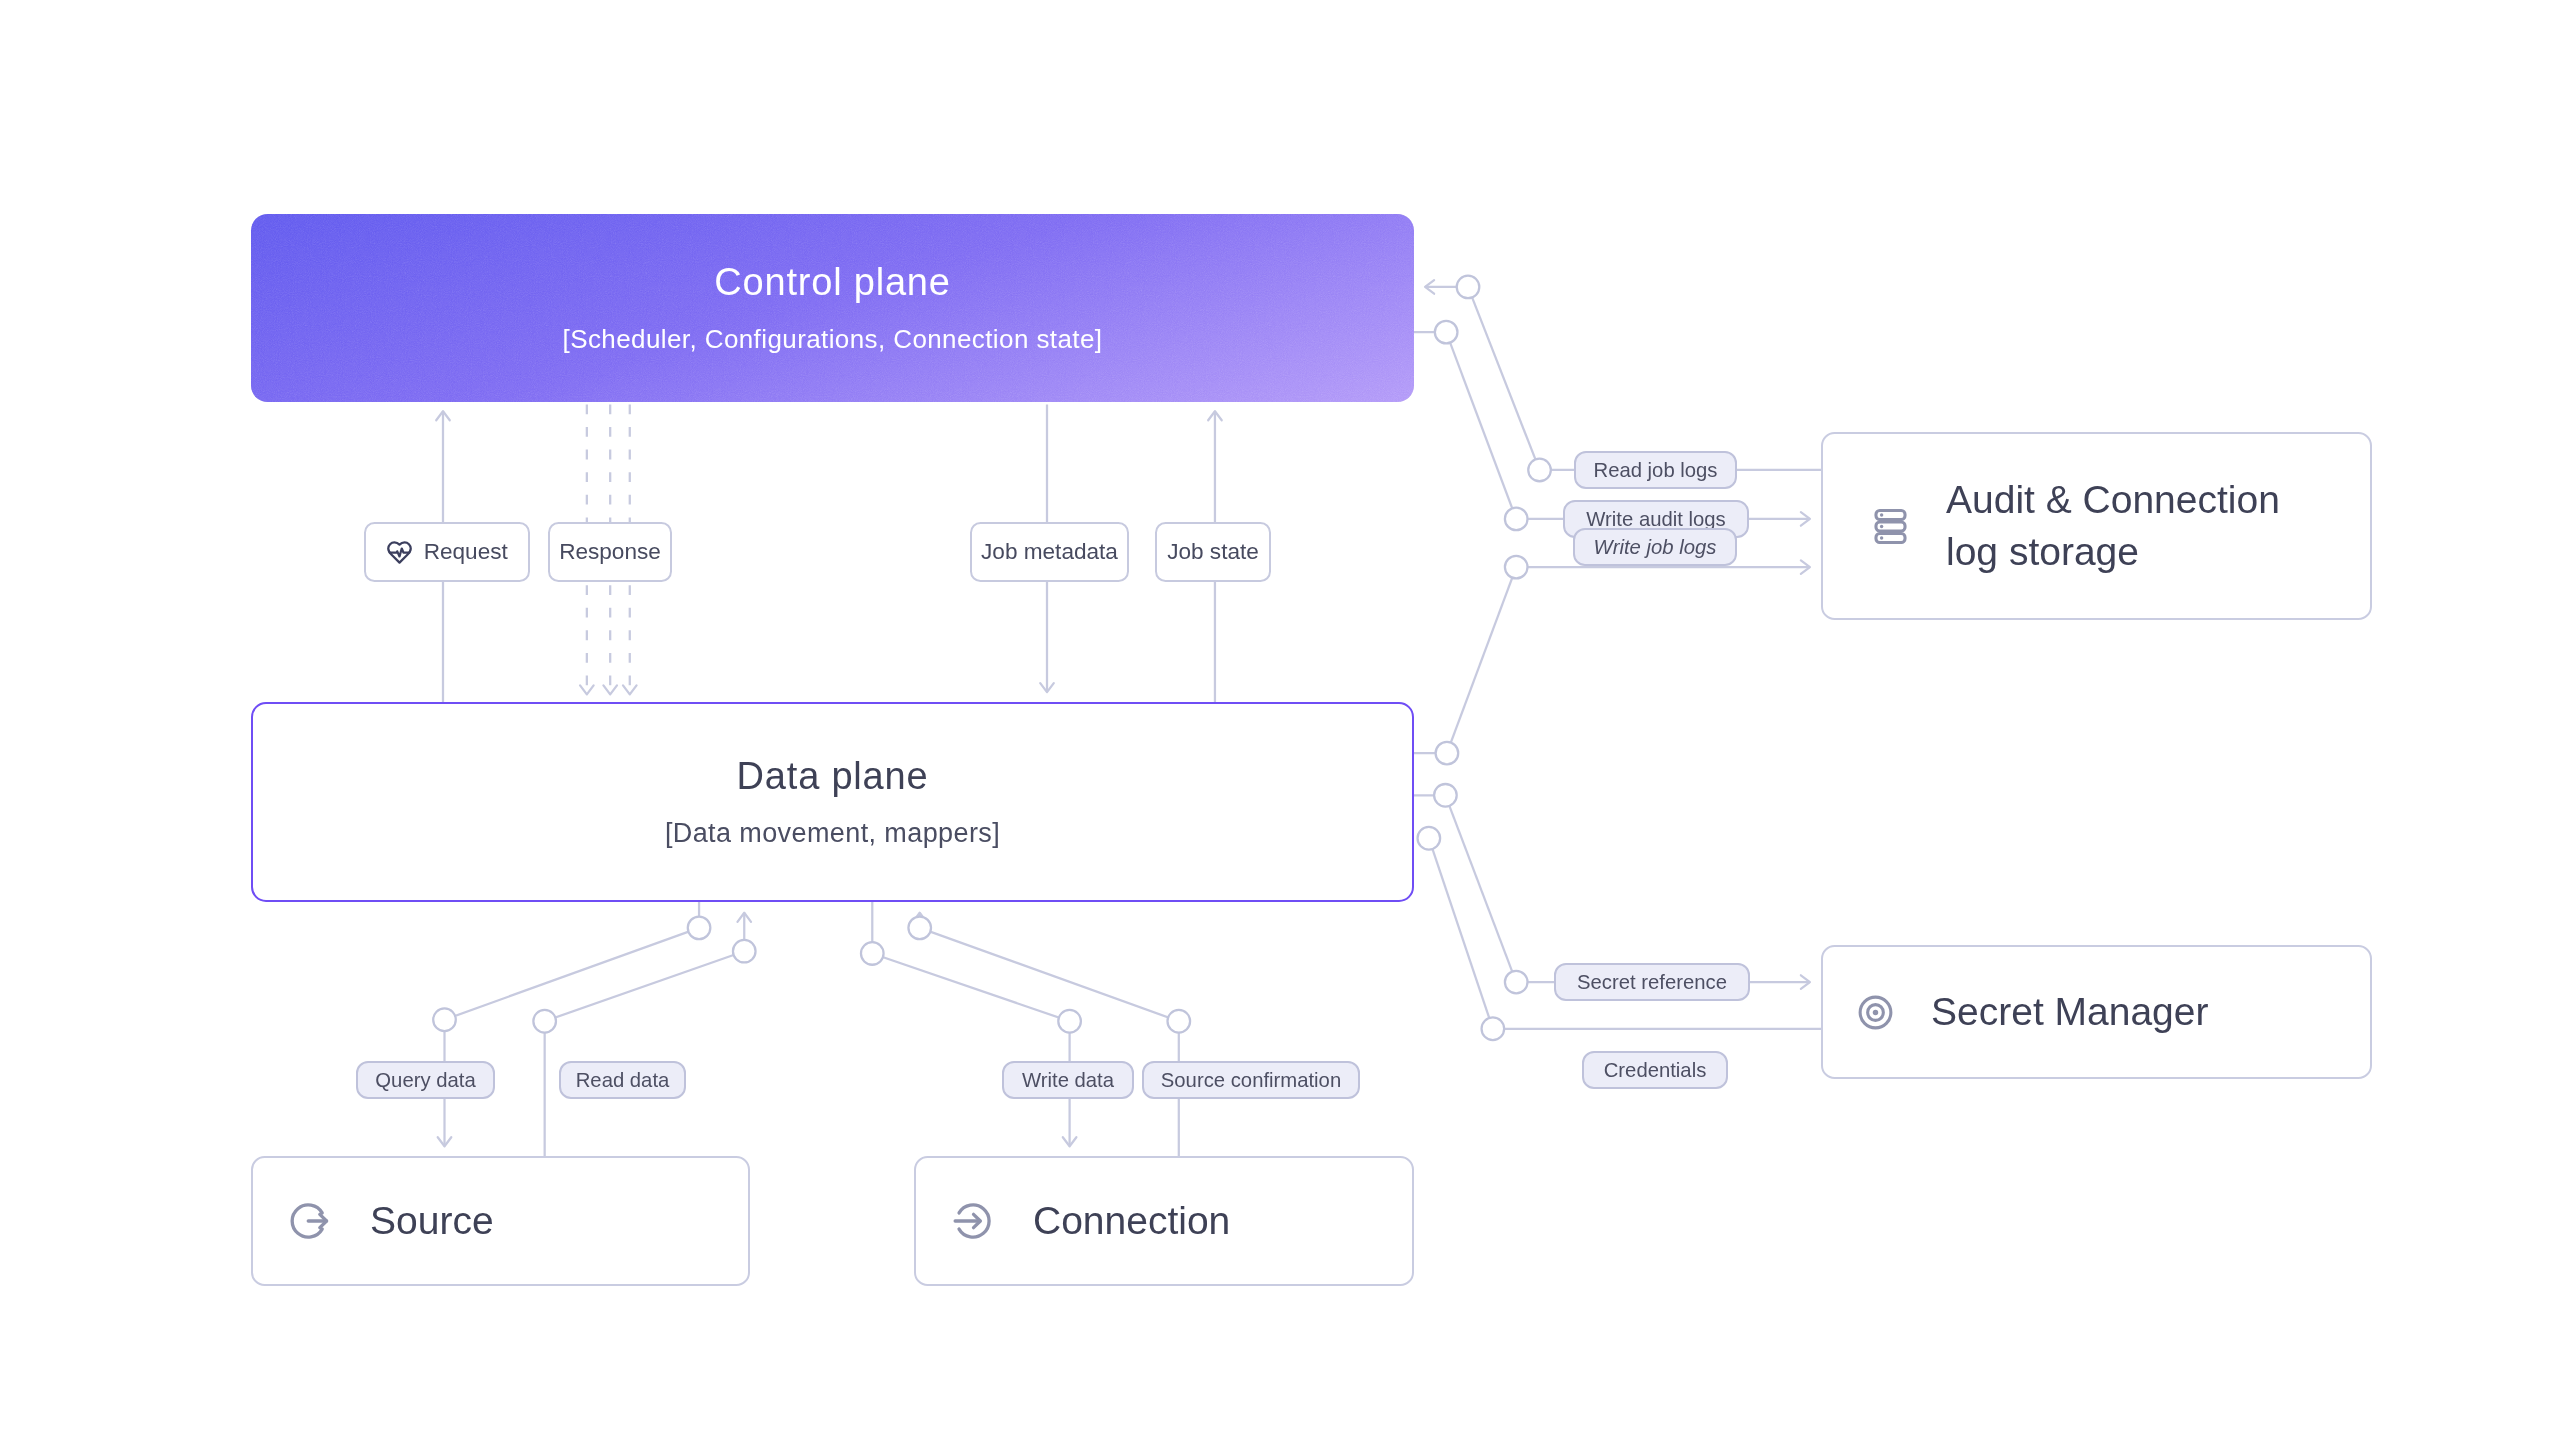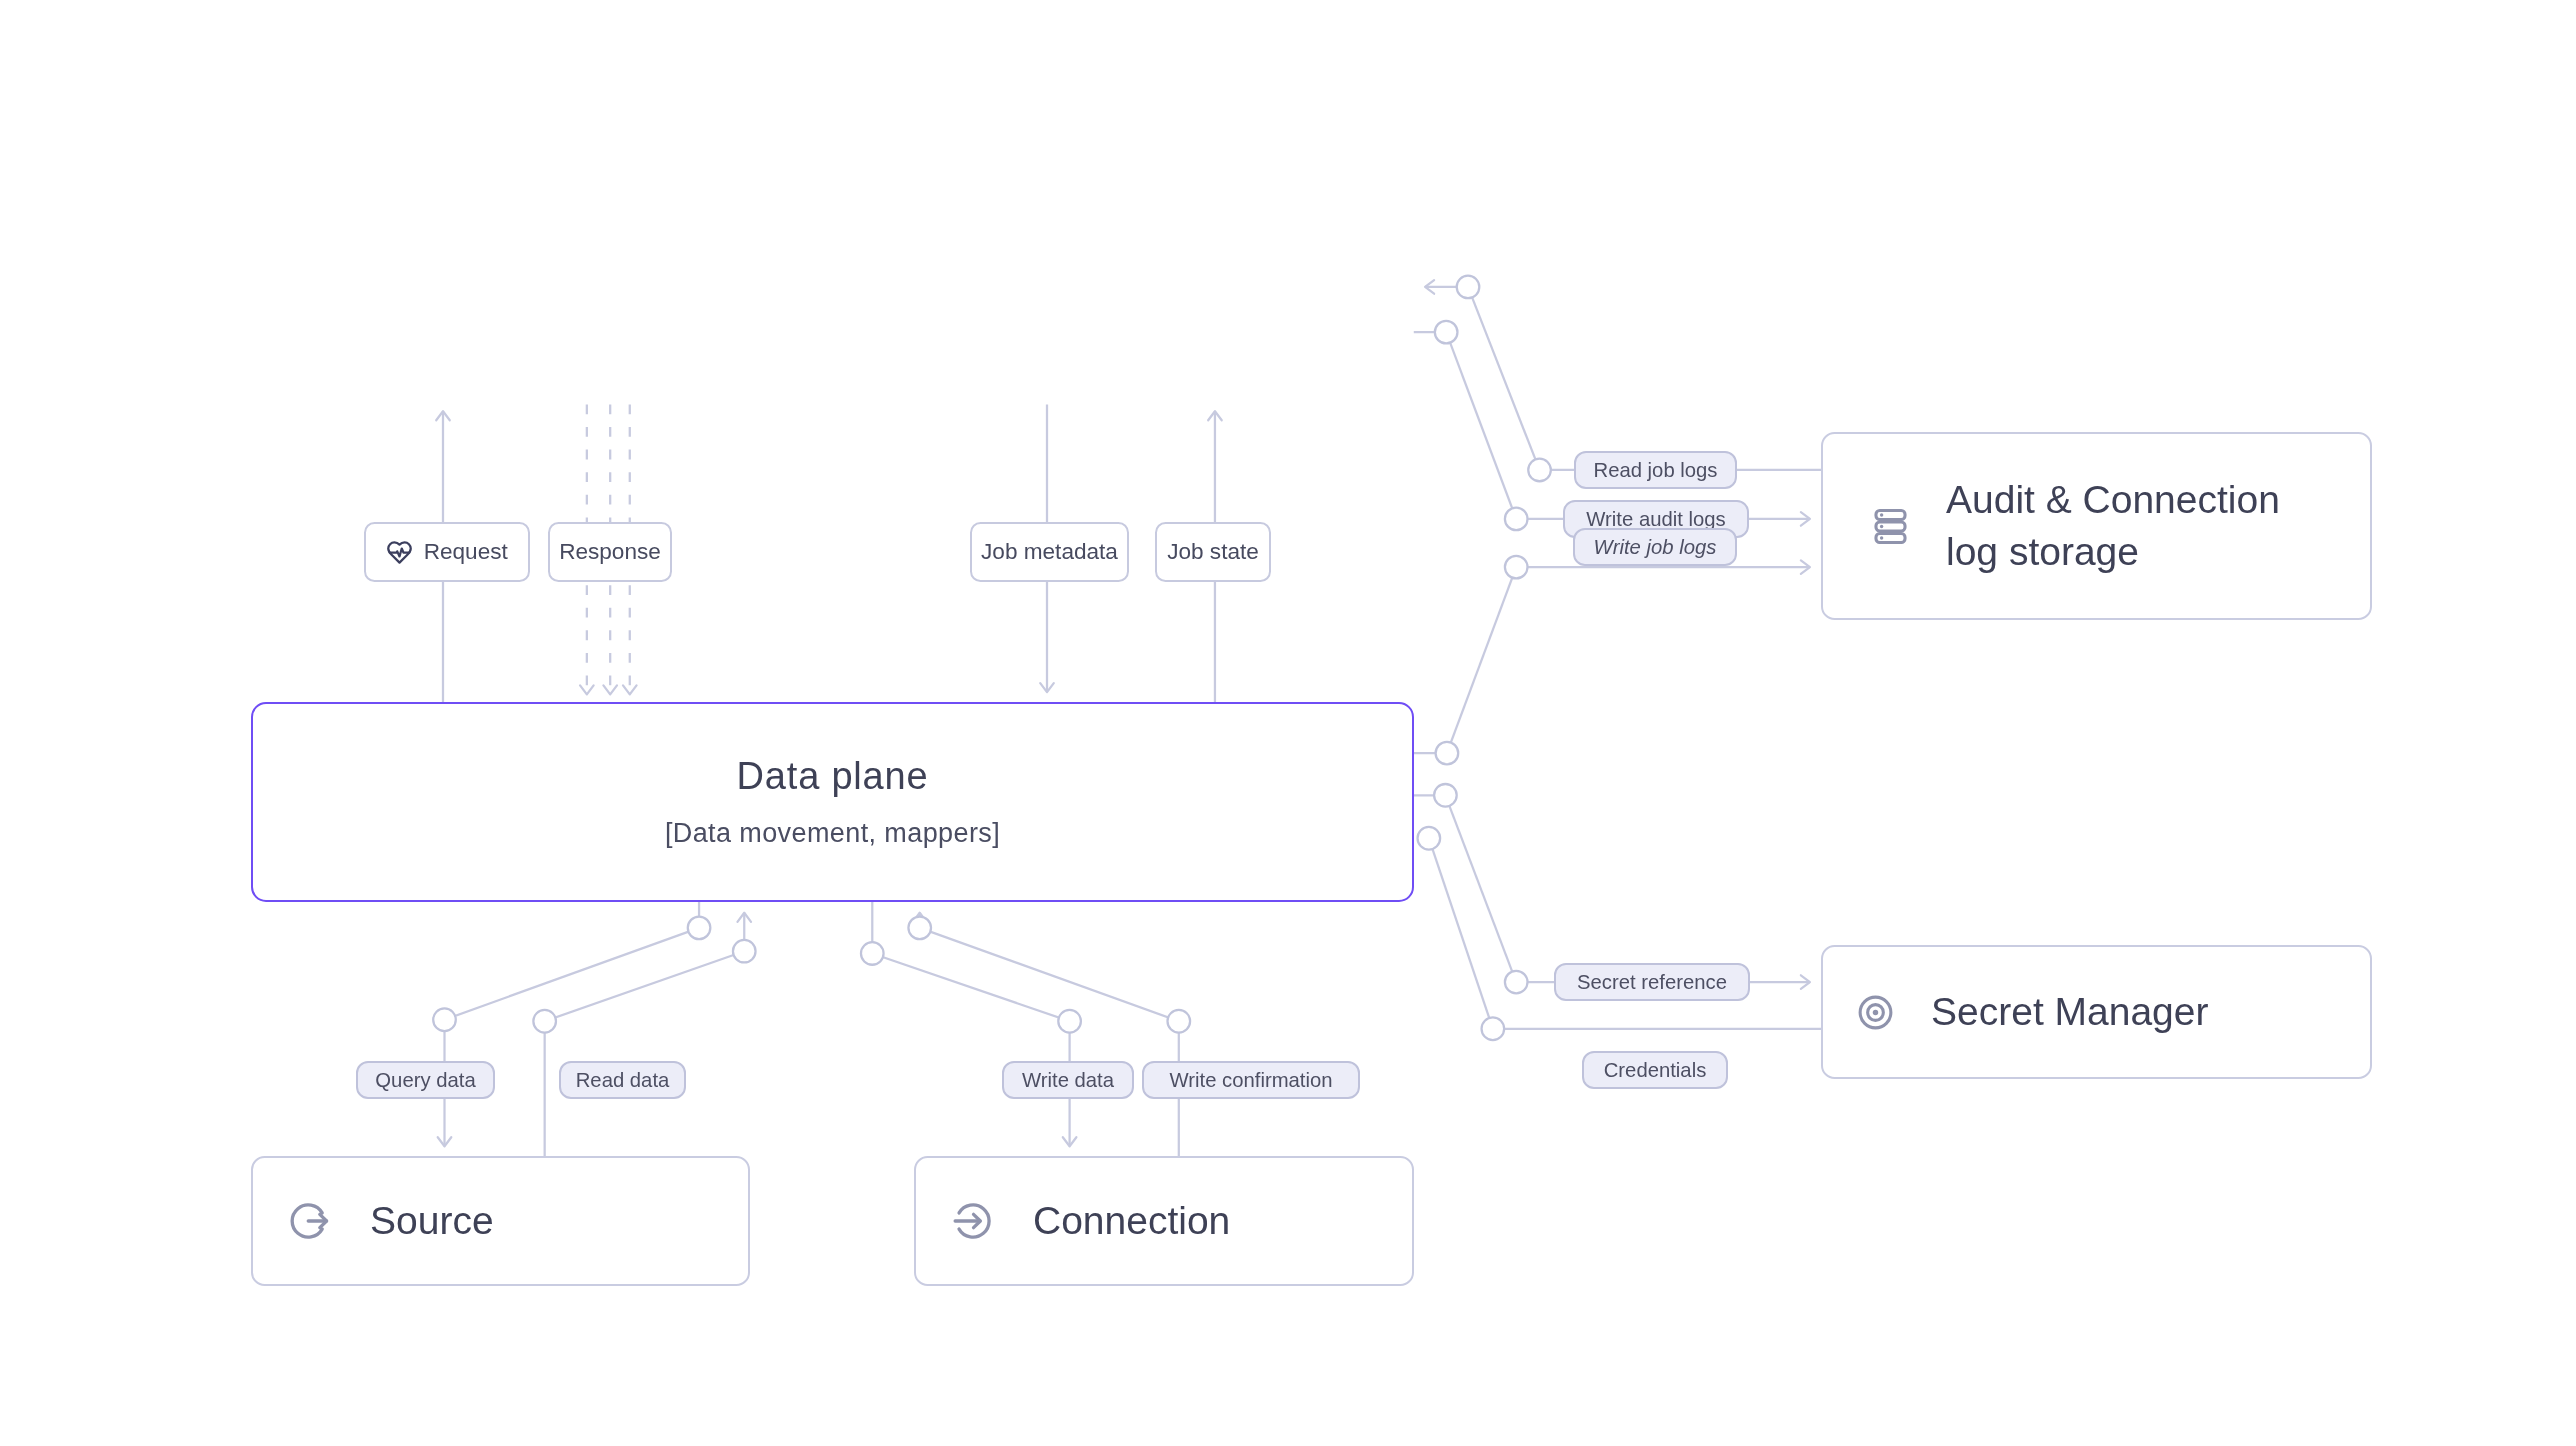--- a/index.html
+++ b/index.html
@@ -118,20 +118,31 @@
         <circle cx="2013" cy="689" r="15"></circle>
       <circle cx="2013" cy="753" r="15"></circle>
         <circle cx="1921" cy="1000" r="15"></circle>
       <circle cx="1919" cy="1056" r="15"></circle>
         <circle cx="2013" cy="1304" r="15"></circle>
       <circle cx="1982" cy="1366" r="15"></circle>
         <circle cx="1897" cy="1113" r="15"></circle>
     </g>
   </svg>
 
+  <div class="node plane" id="control-plane">
+    <svg class="grain" width="1163" height="188" viewBox="0 0 1544 249">
+      <filter id="grainF">
+          <feTurbulence type="fractalNoise" baseFrequency="0.8" numOctaves="2" stitchTiles="stitch"></feTurbulence>
+          <feColorMatrix type="saturate" values="0"></feColorMatrix>
+        </filter>
+      <rect width="100%" height="100%" filter="url(#grainF)"></rect>
+    </svg>
+    <div class="ptitle">Control plane</div>
+    <div class="psub">[Scheduler, Configurations, Connection state]</div>
+  </div>
 
   <div class="node plane" id="data-plane">
     <div class="ptitle">Data plane</div>
     <div class="psub">[Data movement, mappers]</div>
   </div>
 
   <div class="node sysbox" id="audit-box">
     <svg class="icn" width="41" height="41" viewBox="0 0 24 24">
       <g fill="none" stroke="#8F93AC" stroke-width="1.8" stroke-linecap="round" stroke-linejoin="round">
         <rect x="3.5" y="2.6" width="17" height="5.3" rx="2.2"></rect>
@@ -217,17 +228,17 @@
   <div class="pill" id="pill-query-data">
     <span>Query data</span>
   </div>
   <div class="pill" id="pill-read-data">
     <span>Read data</span>
   </div>
   <div class="pill" id="pill-write-data">
     <span>Write data</span>
   </div>
   <div class="pill" id="pill-write-confirmation">
-    <span>Write confirmation</span>
+    <span>Source confirmation</span>
   </div>
 
 </div>
 
 
 </body></html>

